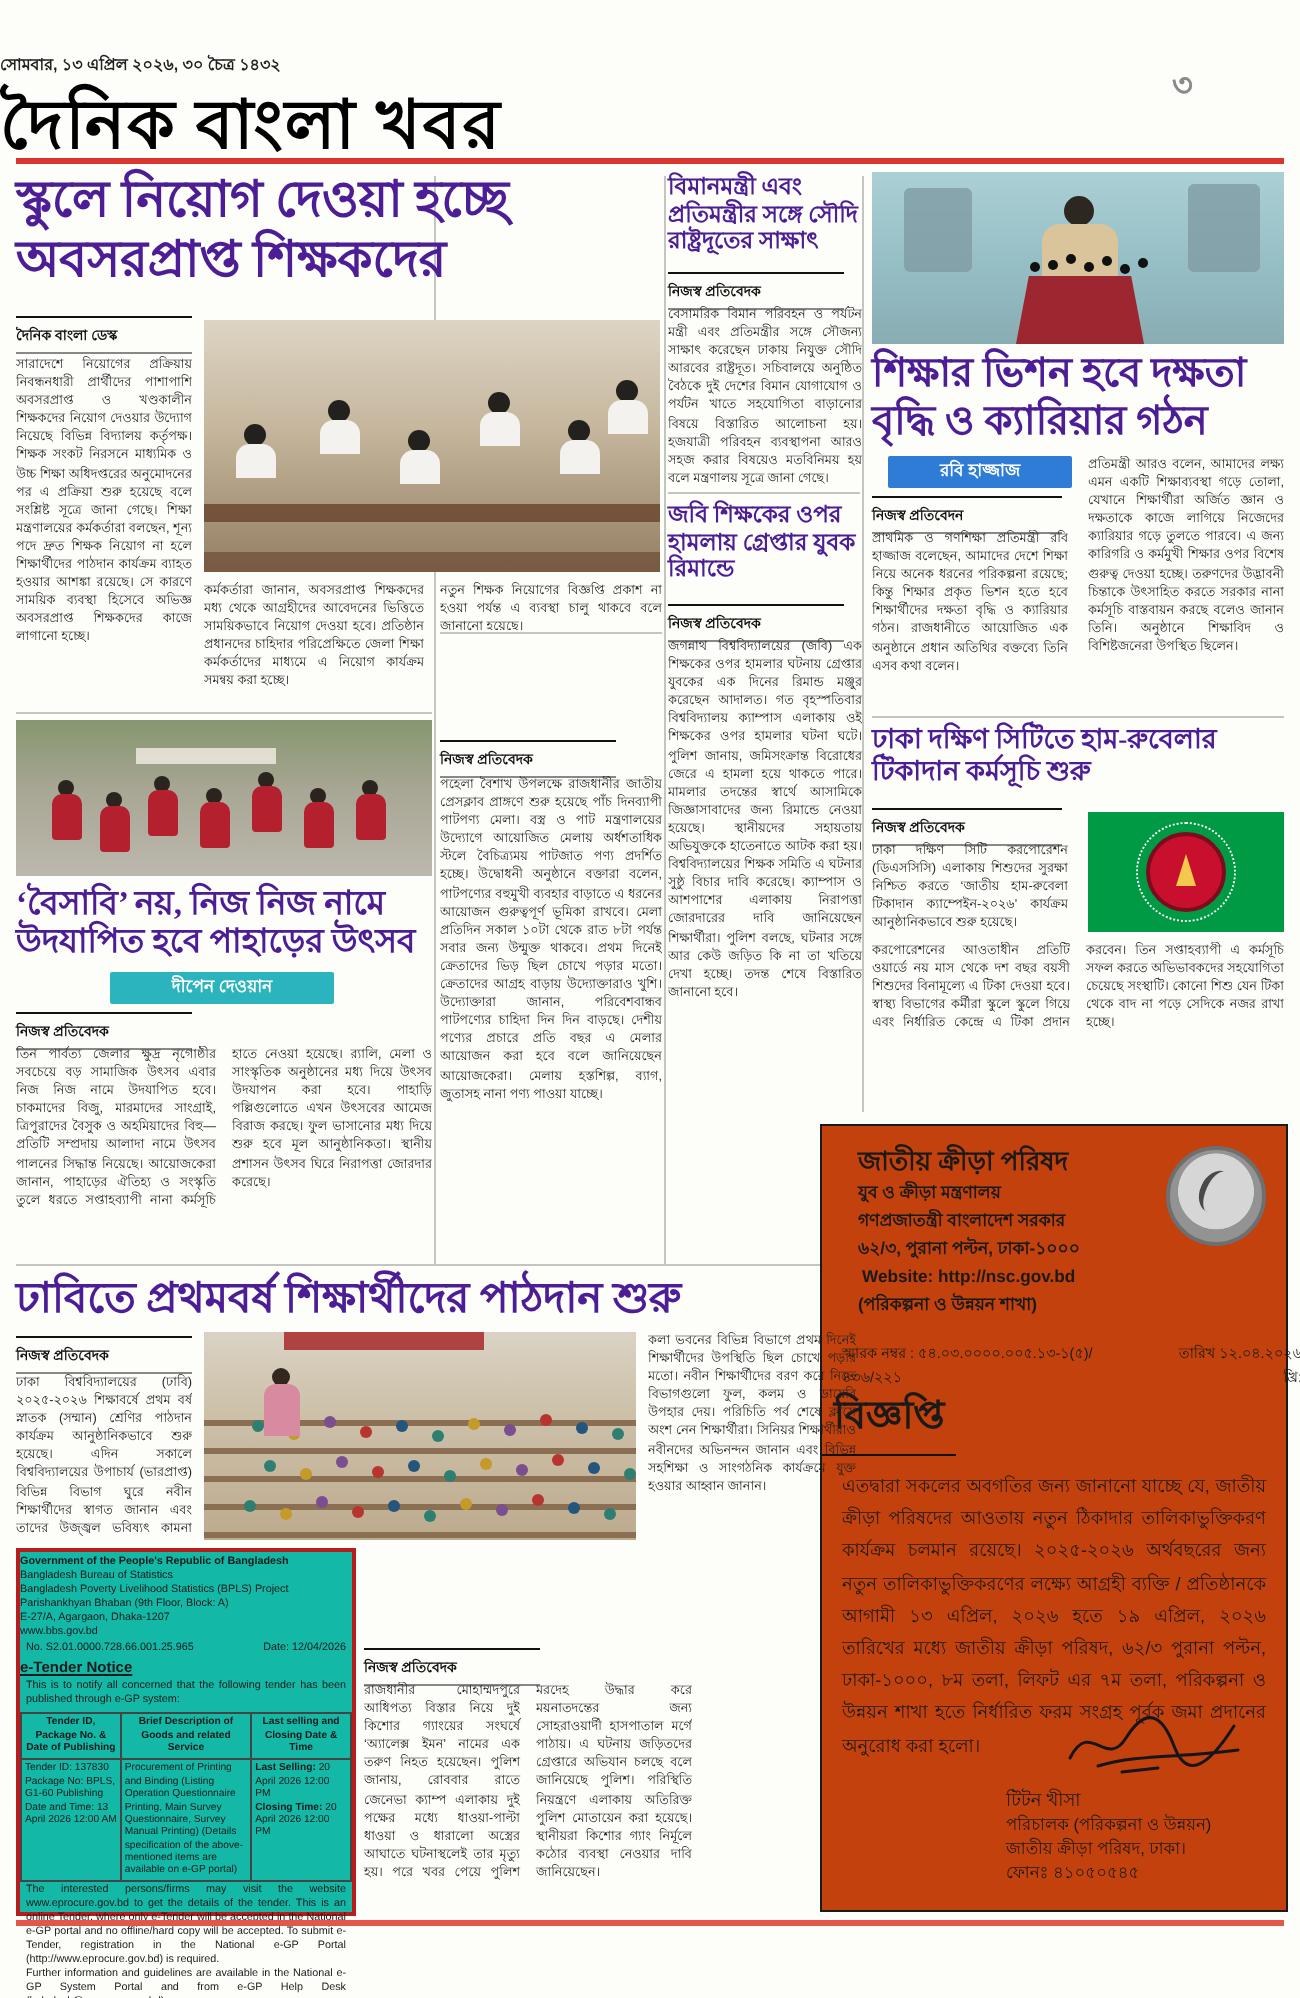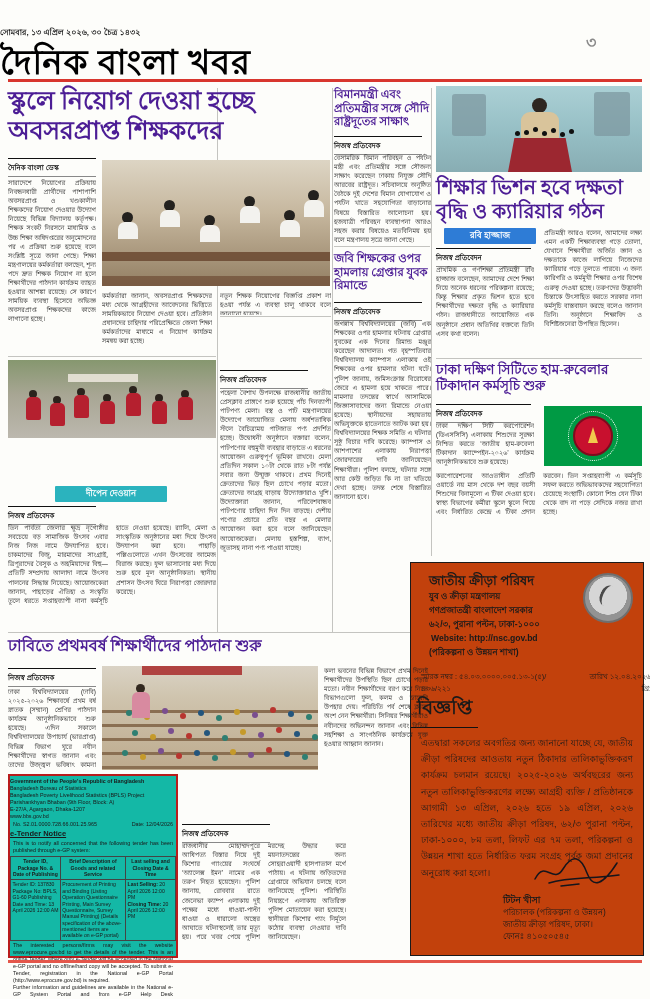--- a/index.html
+++ b/index.html
@@ -122,20 +122,21 @@
   <div class="abs photo photoB" style="left:8px;top:360px;width:208px;height:78px;">
     <i class="figR" style="left:18px;top:30px;"></i>
     <i class="figR" style="left:42px;top:36px;"></i>
     <i class="figR" style="left:66px;top:28px;"></i>
     <i class="figR" style="left:92px;top:34px;"></i>
     <i class="figR" style="left:118px;top:26px;"></i>
     <i class="figR" style="left:144px;top:34px;"></i>
     <i class="figR" style="left:170px;top:30px;"></i>
     <span style="position:absolute;left:60px;top:14px;width:70px;height:8px;background:#efe9df;opacity:.85;"></span>
   </div>
+  <div class="abs hl ctr" style="left:8px;top:442px;width:208px;font-size:16.5px;">‘বৈসাবি’ নয়, নিজ নিজ নামে উদযাপিত হবে পাহাড়ের উৎসব</div>
   <div class="abs tag" style="left:55px;top:486px;width:112px;height:16px;background:#2bb3be;">দীপেন দেওয়ান</div>
   <div class="abs kick" style="left:8px;top:506px;width:88px;">নিজস্ব প্রতিবেদক</div>
   <div class="abs body-txt cols2" style="left:8px;top:523px;width:208px;height:108px;">তিন পার্বত্য জেলার ক্ষুদ্র নৃগোষ্ঠীর সবচেয়ে বড় সামাজিক উৎসব এবার নিজ নিজ নামে উদযাপিত হবে। চাকমাদের বিজু, মারমাদের সাংগ্রাই, ত্রিপুরাদের বৈসুক ও অহমিয়াদের বিহু—প্রতিটি সম্প্রদায় আলাদা নামে উৎসব পালনের সিদ্ধান্ত নিয়েছে। আয়োজকেরা জানান, পাহাড়ের ঐতিহ্য ও সংস্কৃতি তুলে ধরতে সপ্তাহব্যাপী নানা কর্মসূচি হাতে নেওয়া হয়েছে। র‌্যালি, মেলা ও সাংস্কৃতিক অনুষ্ঠানের মধ্য দিয়ে উৎসব উদযাপন করা হবে। পাহাড়ি পল্লিগুলোতে এখন উৎসবের আমেজ বিরাজ করছে। ফুল ভাসানোর মধ্য দিয়ে শুরু হবে মূল আনুষ্ঠানিকতা। স্থানীয় প্রশাসন উৎসব ঘিরে নিরাপত্তা জোরদার করেছে।</div>
 
   <div class="abs photo photoC" style="left:436px;top:86px;width:206px;height:86px;">
     <span class="portrait" style="left:16px;top:8px;width:34px;height:42px;"></span>
     <span class="portrait" style="left:158px;top:6px;width:36px;height:44px;"></span>
     <span class="pc-head" style="left:96px;top:12px;"></span>
     <span class="pc-body" style="left:85px;top:26px;"></span>
     <span class="micdots" style="left:88px;top:44px;"></span>
@@ -167,27 +168,27 @@
     <div class="abs ctr adhead" style="left:18px;top:83px;width:158px;font-size:8.6px;">(পরিকল্পনা ও উন্নয়ন শাখা)</div>
     <div class="abs" style="left:10px;top:108px;width:148px;font-size:7.2px;">স্মারক নম্বর : ৫৪.০৩.০০০০.০০৫.১৩-১(৫)/৪৩৬/২২১</div>
     <div class="abs" style="left:162px;top:108px;width:64px;font-size:7.2px;text-align:right;margin-left:14px;">তারিখ ১২.০৪.২০২৬ খ্রি:</div>
     <div class="abs ctr" style="left:0;top:130px;width:232px;">
       <span style="display:inline-block;font-size:19px;font-weight:800;border-bottom:1.5px solid #111;padding:0 6px 2px 6px;font-family:'Liberation Serif','DejaVu Serif',serif;">বিজ্ঞপ্তি</span>
     </div>
     <div class="abs adbody" style="left:10px;top:172px;width:212px;">এতদ্বারা সকলের অবগতির জন্য জানানো যাচ্ছে যে, জাতীয় ক্রীড়া পরিষদের আওতায় নতুন ঠিকাদার তালিকাভুক্তিকরণ কার্যক্রম চলমান রয়েছে। ২০২৫-২০২৬ অর্থবছরের জন্য নতুন তালিকাভুক্তিকরণের লক্ষ্যে আগ্রহী ব্যক্তি / প্রতিষ্ঠানকে আগামী ১৩ এপ্রিল, ২০২৬ হতে ১৯ এপ্রিল, ২০২৬ তারিখের মধ্যে জাতীয় ক্রীড়া পরিষদ, ৬২/৩ পুরানা পল্টন, ঢাকা-১০০০, ৮ম তলা, লিফট এর ৭ম তলা, পরিকল্পনা ও উন্নয়ন শাখা হতে নির্ধারিত ফরম সংগ্রহ পূর্বক জমা প্রদানের অনুরোধ করা হলো।</div>
     <svg class="abs" style="left:120px;top:292px;" width="92" height="34" viewBox="0 0 92 34">
       <path d="M4 24 C14 4, 22 30, 32 14 S 50 2, 56 18 S 72 30, 86 8 M18 28 C 38 22, 60 24, 88 20 M30 31 L48 29" stroke="#15151c" stroke-width="1.5" fill="none" stroke-linecap="round"></path>
     </svg>
-    <div class="abs ctr" style="left:92px;top:330px;width:132px;font-size:9px;font-weight:bold;">টিটন খীসা</div>
+    <div class="abs ctr" style="left:92px;top:330px;width:132px;font-size:9px;font-weight:normal;">টিটন খীসা</div>
     <div class="abs ctr" style="left:92px;top:343px;width:132px;font-size:8.3px;">পরিচালক (পরিকল্পনা ও উন্নয়ন)</div>
     <div class="abs ctr" style="left:92px;top:355px;width:132px;font-size:8.3px;">জাতীয় ক্রীড়া পরিষদ, ঢাকা।</div>
     <div class="abs ctr" style="left:92px;top:367px;width:132px;font-size:8.3px;">ফোনঃ ৪১০৫০৫৪৫</div>
   </div>
 
-  <div class="abs hl ctr" style="left:8px;top:637px;width:421px;font-size:16px;">ঢাবিতে প্রথমবর্ষ শিক্ষার্থীদের পাঠদান শুরু</div>
+  <div class="abs hl ctr" style="left:8px;top:637px;width:421px;font-size:21px;">ঢাবিতে প্রথমবর্ষ শিক্ষার্থীদের পাঠদান শুরু</div>
   <div class="abs kick" style="left:8px;top:668px;width:88px;">নিজস্ব প্রতিবেদক</div>
   <div class="abs body-txt" style="left:8px;top:687px;width:88px;height:82px;">ঢাকা বিশ্ববিদ্যালয়ের (ঢাবি) ২০২৫-২০২৬ শিক্ষাবর্ষে প্রথম বর্ষ স্নাতক (সম্মান) শ্রেণির পাঠদান কার্যক্রম আনুষ্ঠানিকভাবে শুরু হয়েছে। এদিন সকালে বিশ্ববিদ্যালয়ের উপাচার্য (ভারপ্রাপ্ত) বিভিন্ন বিভাগ ঘুরে নবীন শিক্ষার্থীদের স্বাগত জানান এবং তাদের উজ্জ্বল ভবিষ্যৎ কামনা করেন।</div>
   <div class="abs photo photoE" style="left:102px;top:666px;width:216px;height:104px;">
     <span class="banner" style="left:40px;top:0;width:100px;height:9px;"></span>
     <span class="benches"></span>
     <span class="crowdDots" style="left:24px;top:44px;"></span>
     <span class="crowdDots" style="left:30px;top:64px;"></span>
     <span class="crowdDots" style="left:20px;top:84px;"></span>
     <i class="spk" style="left:30px;top:18px;"></i>
   </div>

